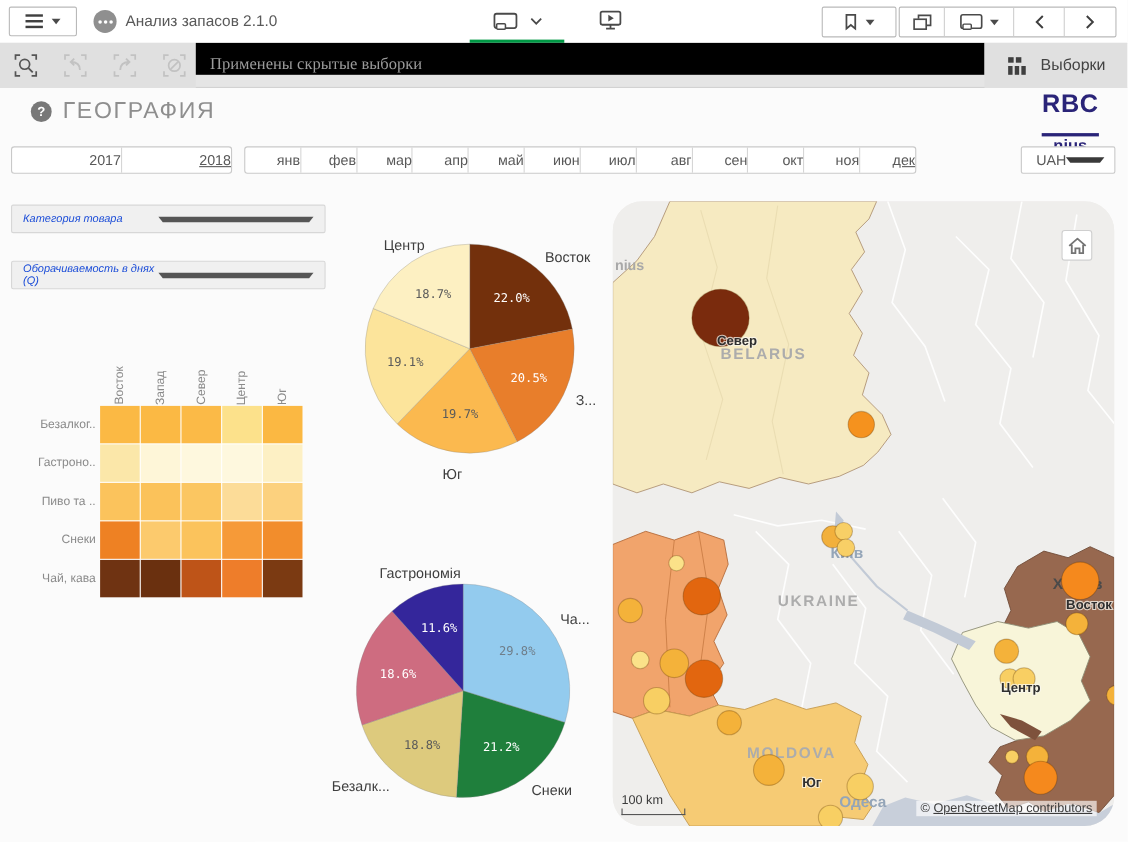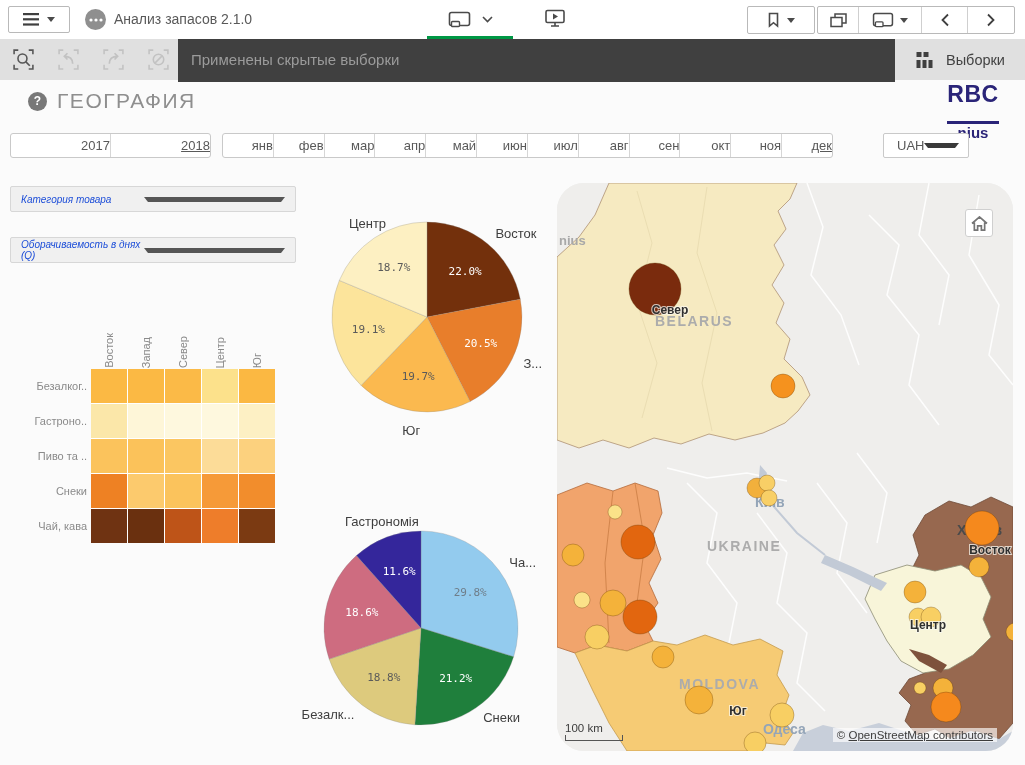--- a/index.html
+++ b/index.html
@@ -17,38 +17,38 @@
   .tab-underline{position:absolute;left:427px;top:36px;width:86px;height:3px;}
   .story-btn{position:absolute;left:544px;top:9px;cursor:pointer;}
   .bm-group{left:747px;top:6px;width:68px;height:28px;}
   .nav-group{position:absolute;left:817px;top:6px;height:28px;display:flex;border:1px solid #B9B9B9;border-radius:2px;background:#fff;box-sizing:border-box;}
   .nav-group .seg{display:flex;align-items:center;justify-content:center;gap:6px;border-right:1px solid #CFCFCF;box-sizing:border-box;cursor:pointer;}
   .nav-group .seg:last-child{border-right:none;}
   .caret{width:0;height:0;border-left:4px solid transparent;border-right:4px solid transparent;border-top:5px solid #4A4A4A;}
   
   .selbar{position:absolute;left:0;top:39px;width:1025px;height:41px;background:#E5E5E5;border-bottom:1px solid #D2D2D2;box-sizing:border-box;}
   .sel-icons{position:absolute;left:0;top:0;width:178px;height:41px;background:#E0E0E0;display:flex;align-items:center;gap:22px;padding-left:12px;box-sizing:border-box;}
-  .sel-msg{position:absolute;left:178px;top:0;width:717px;height:43px;background:#404040;line-height:41px;padding-left:13px;
-           font-size:15px;color:#9B9B9B;box-sizing:border-box;}
+  .sel-msg{position:absolute;left:178px;top:0;width:717px;height:29px;background:#000000;line-height:41px;padding-left:13px;
+           font-size:15px;color:#9B9B9B;box-sizing:border-box;font-family:Liberation Serif, serif;}
   .sel-right{position:absolute;left:895px;top:0;width:130px;height:41px;background:#E0E0E0;display:flex;align-items:center;gap:12px;padding-left:20px;box-sizing:border-box;cursor:pointer;}
   .sel-right .lbl{font-size:14.5px;color:#424242;}
   
   .help-icon{position:absolute;left:28px;top:92px;width:19px;height:19px;border-radius:50%;background:#787878;color:#fff;
              font-size:12px;font-weight:bold;text-align:center;line-height:19px;}
   .sheet-title{position:absolute;left:57px;top:89px;font-size:21px;color:#8E8E8E;letter-spacing:1.5px;}
   .rbc-logo{position:absolute;left:933px;top:83px;width:80px;text-align:center;line-height:1;}
   .rbc-line1{display:inline-block;font-size:23px;font-weight:800;border-bottom:3px solid;padding-bottom:15px;letter-spacing:.5px;}
   .rbc-line2{font-size:15px;font-weight:700;margin-top:1px;}
   
   .fgroup{position:absolute;top:133px;height:25px;display:flex;border:1px solid #C9C9C9;border-radius:3px;background:#fff;box-sizing:border-box;}
   .fcell{flex:1;text-align:right;line-height:23px;font-size:13px;color:#595959;border-right:1px solid #D6D6D6;box-sizing:border-box;cursor:pointer;white-space:nowrap;}
   .fcell:last-child{border-right:none;text-decoration:underline;}
   .years{left:10px;width:201px;}
   .months{left:222px;width:611px;}
-  .uah{position:absolute;left:883px;top:133px;width:86px;height:25px;border:1px solid #C9C9C9;border-radius:2px;background:#fff;
+  .uah{position:absolute;left:928px;top:133px;width:86px;height:25px;border:1px solid #C9C9C9;border-radius:2px;background:#fff;
        box-sizing:border-box;display:flex;align-items:center;cursor:pointer;}
   .uah span{flex:1;padding-left:13px;font-size:13px;color:#595959;}
   .uah .caret{margin-right:9px;border-top-color:#3A3A3A;}
   
   .dropdown{position:absolute;left:10px;width:286px;height:26px;background:#F0F0F0;border:1px solid #D7D7D7;border-radius:2px;
             box-sizing:border-box;display:flex;align-items:center;cursor:pointer;}
   .dropdown span{flex:1;padding-left:10px;font-size:10px;color:#1d4ed8;font-style:italic;}
   .dropdown .caret{margin-right:10px;border-top-color:#555;}
   
   .heatmap{position:absolute;left:10px;top:322px;width:285px;height:230px;}

